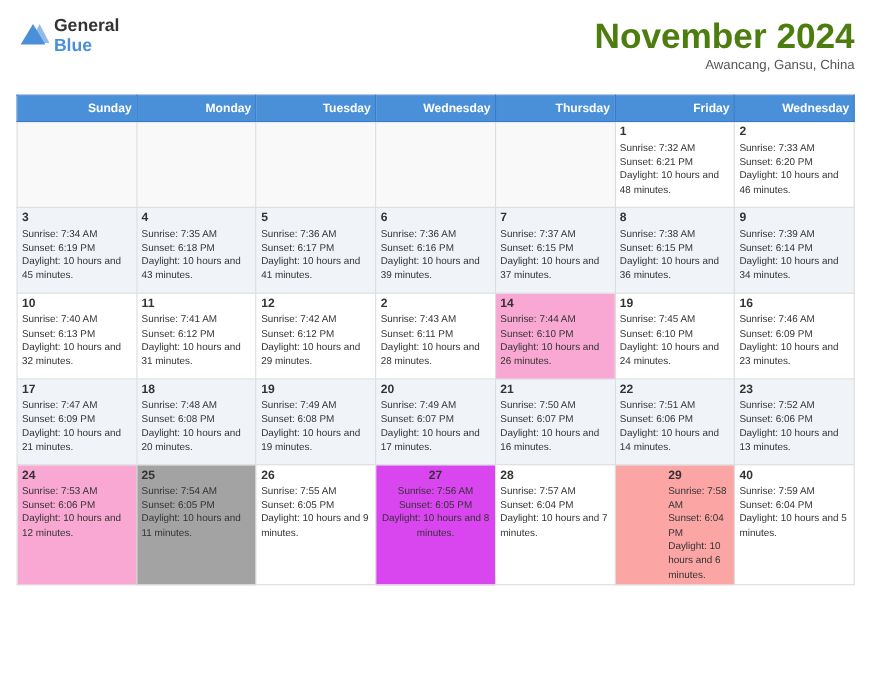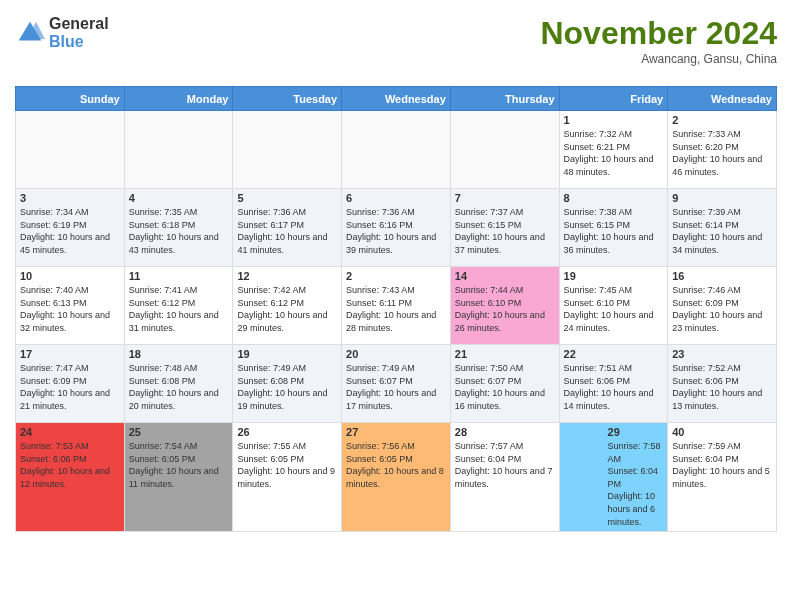--- a/index.html
+++ b/index.html
@@ -261,21 +261,21 @@
           <span class="day-num">23</span>
           <div class="day-info">
             Sunrise: <span>7:52 AM</span><br>
             Sunset: <span>6:06 PM</span><br>
             Daylight: <span>10 hours and 13 minutes.</span>
           </div>
         </td>
       </tr>
 
       <tr>
-        <td style="background-color: #ef4444;">
+        <td style="background-color: #f9a8d4;">
           <span class="day-num">24</span>
           <div class="day-info">
             Sunrise: <span>7:53 AM</span><br>
             Sunset: <span>6:06 PM</span><br>
             Daylight: <span>10 hours and 12 minutes.</span>
           </div>
         </td>
         <td style="background-color: #a3a3a3;">
           <span class="day-num">25</span>
           <div class="day-info">
@@ -285,37 +285,37 @@
           </div>
         </td>
         <td style="background-color: rgb(255, 255, 255);">
           <span class="day-num">26</span>
           <div class="day-info">
             Sunrise: <span>7:55 AM</span><br>
             Sunset: <span>6:05 PM</span><br>
             Daylight: <span>10 hours and 9 minutes.</span>
           </div>
         </td>
-        <td style="background-color: #fdba74;">
+        <td style="background-color: #d946ef; text-align: center;">
           <span class="day-num">27</span>
           <div class="day-info">
             Sunrise: <span>7:56 AM</span><br>
             Sunset: <span>6:05 PM</span><br>
             Daylight: <span>10 hours and 8 minutes.</span>
           </div>
         </td>
         <td style="background-color: rgb(255, 255, 255);">
           <span class="day-num">28</span>
           <div class="day-info">
             Sunrise: <span>7:57 AM</span><br>
             Sunset: <span>6:04 PM</span><br>
             Daylight: <span>10 hours and 7 minutes.</span>
           </div>
         </td>
-        <td style="background-color: #7dd3fc; padding-left: 48px;">
+        <td style="background-color: #fca5a5; padding-left: 48px;">
           <span class="day-num">29</span>
           <div class="day-info">
             Sunrise: <span>7:58 AM</span><br>
             Sunset: <span>6:04 PM</span><br>
             Daylight: <span>10 hours and 6 minutes.</span>
           </div>
         </td>
         <td style="background-color: rgb(255, 255, 255);">
           <span class="day-num">40</span>
           <div class="day-info">

